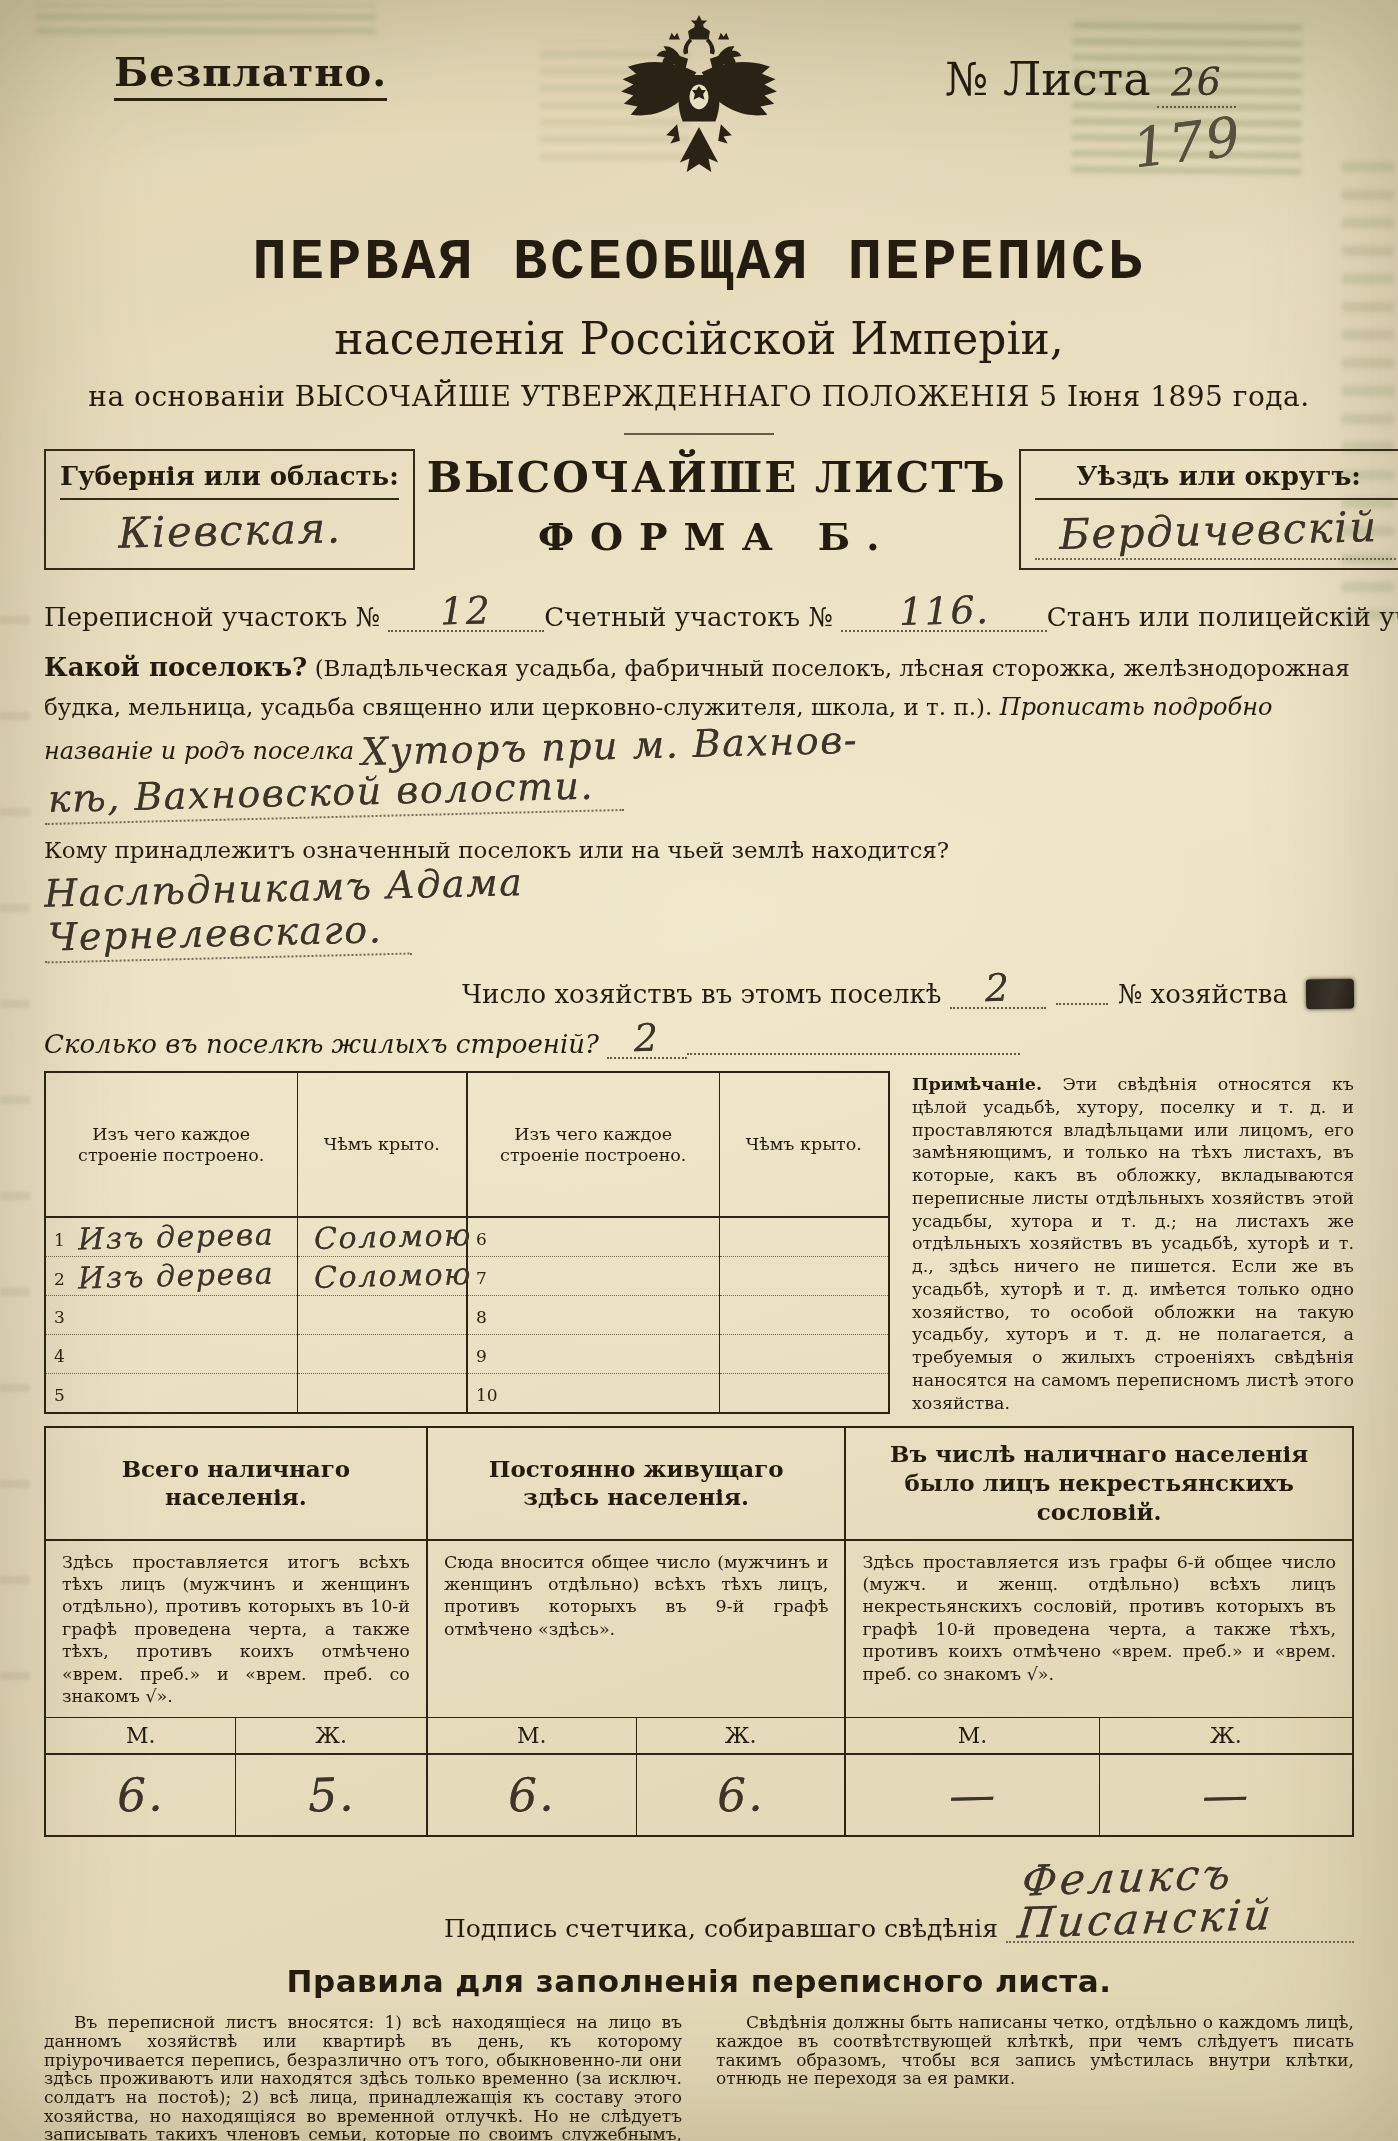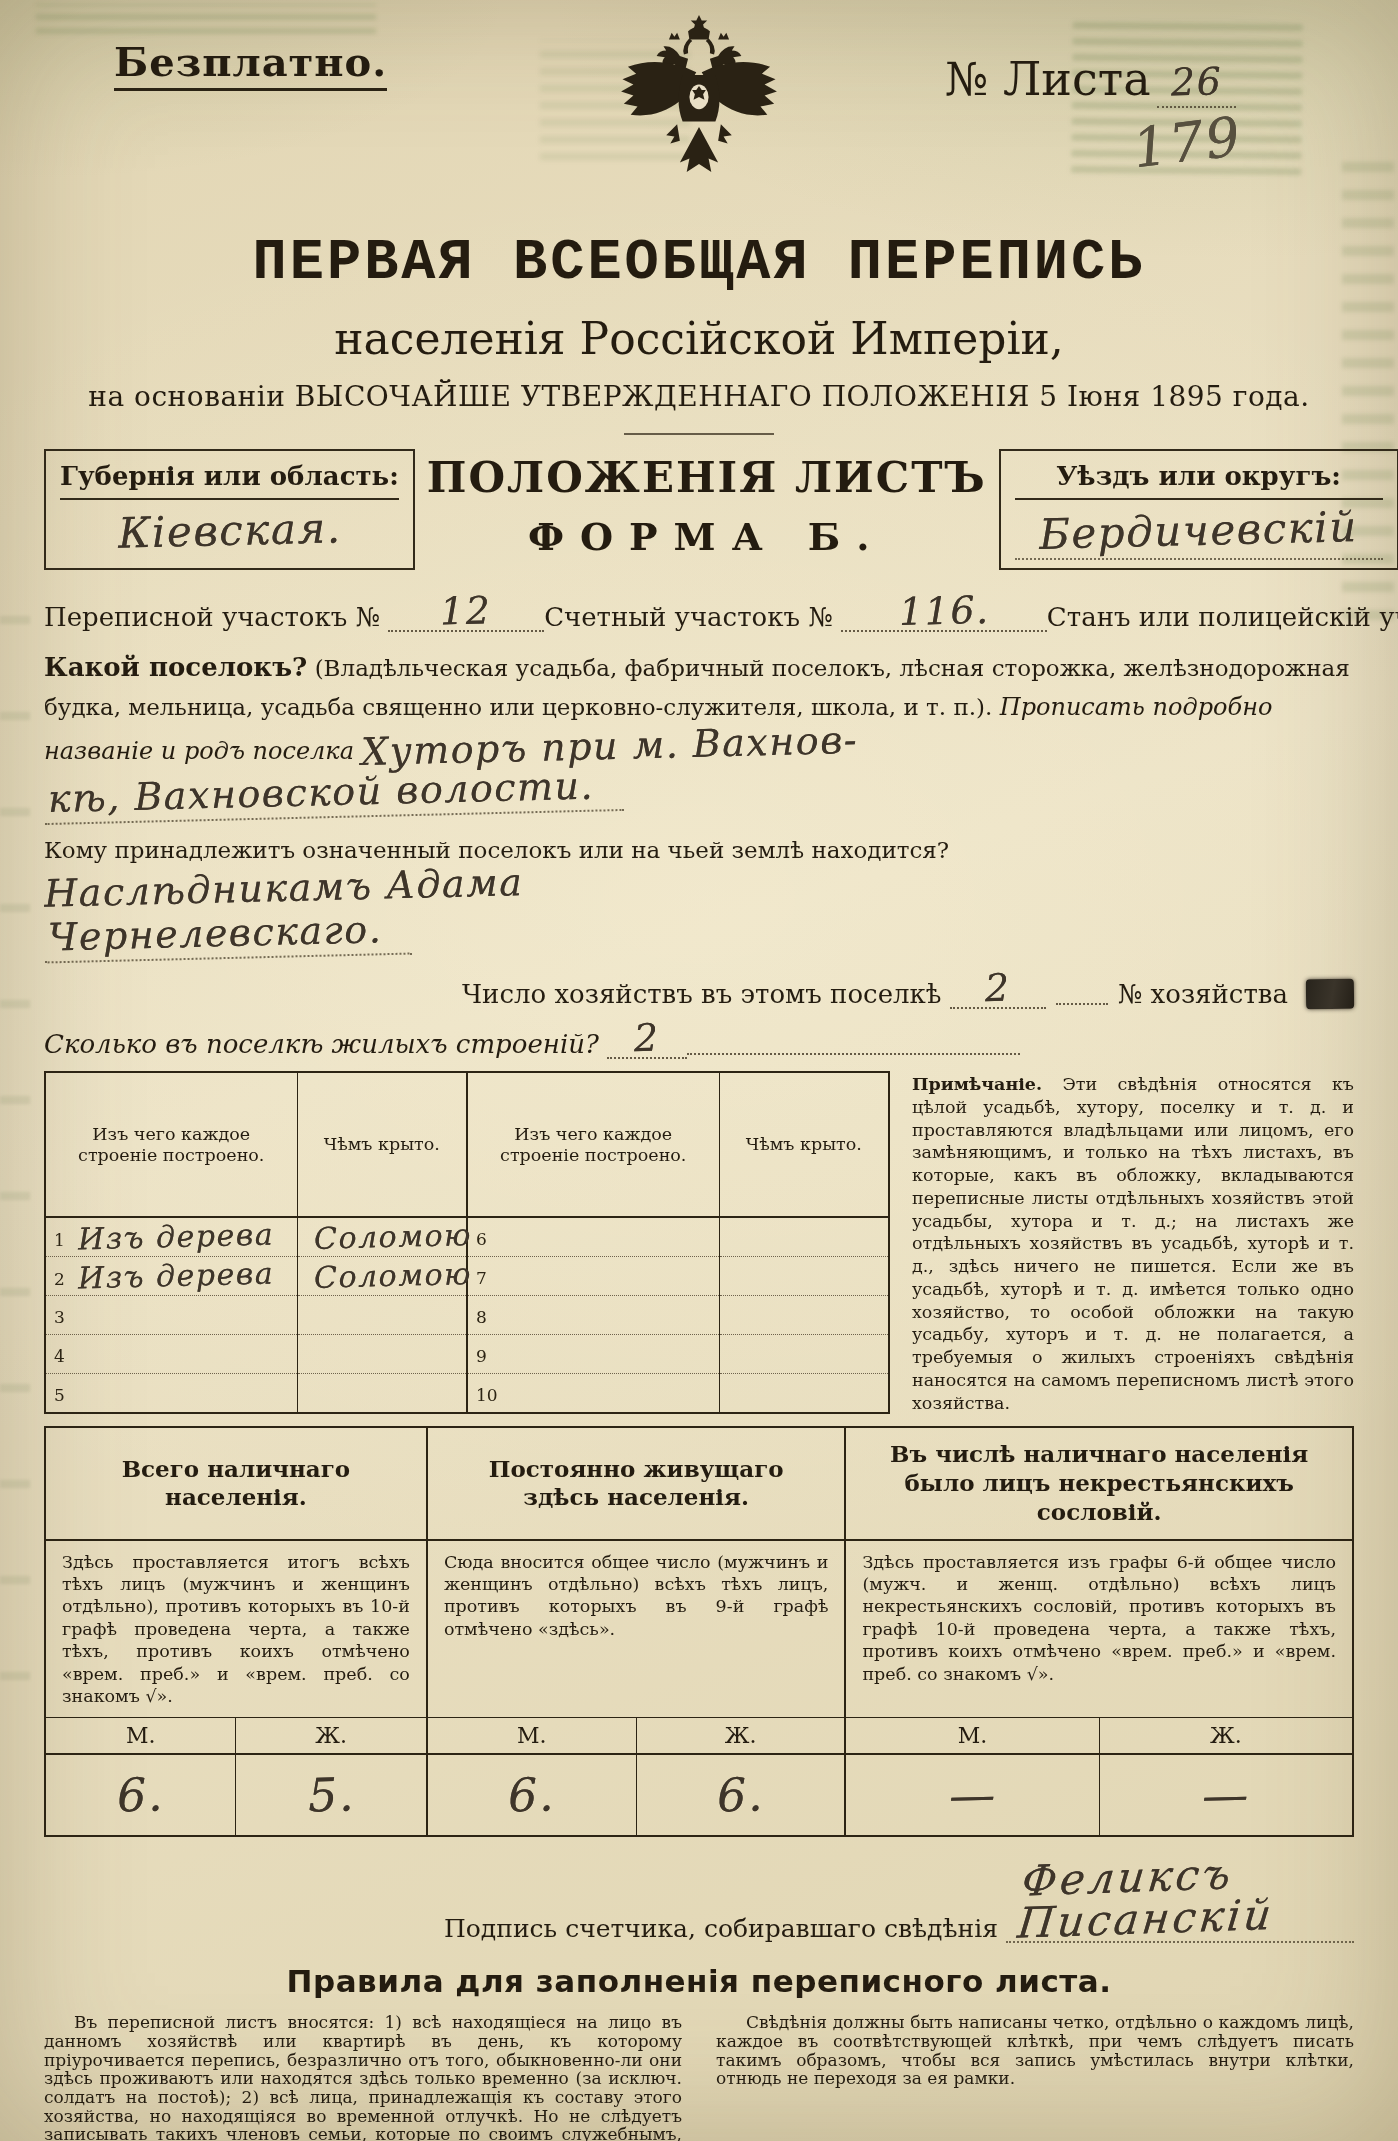--- a/index.html
+++ b/index.html
@@ -46,21 +46,21 @@
     display:inline-block;
     transform:rotate(-1.4deg);
     text-shadow:0 0 .5px rgba(62,53,42,.8);
     line-height:1;
   }
   .hw-big { font-size:38px; }
 
   
   .top { position:relative; height:232px; }
   .free {
-    position:absolute; left:70px; top:38px;
+    position:absolute; left:70px; top:48px;
     font-size:40px; font-weight:bold;
     border-bottom:3px solid #2b2314; padding-bottom:3px;
     letter-spacing:1px;
   }
   .eagle { position:absolute; left:50%; top:14px; transform:translateX(-50%); }
   .sheetno { position:absolute; right:118px; top:52px; font-size:46px; white-space:nowrap; }
   .sheetno .hwv-sheet { border-bottom:2px dotted rgba(66,55,36,.75); padding:0 14px; margin-left:6px; }
   .pagenum {
     position:absolute; right:112px; top:116px;
     font-size:54px; color:#57503f;
@@ -218,21 +218,21 @@
       <div class="t3">на основаніи ВЫСОЧАЙШЕ УТВЕРЖДЕННАГО ПОЛОЖЕНІЯ 5 Іюня 1895 года.</div>
       <hr class="tdivider">
     </div>
 
     <div class="headrow">
       <div class="hbox hbox-left">
         <div class="lbl">Губернія или область:</div>
         <div class="val"><span class="hw">Кіевская.</span></div>
       </div>
       <div class="ctitle">
-        <div class="c1">ПОЛОЖЕНІЯ ЛИСТЪ</div>
+        <div class="c1">ВЫСОЧАЙШЕ ЛИСТЪ</div>
         <div class="c2">ФОРМА Б.</div>
       </div>
       <div class="hbox hbox-right">
         <div class="lbl">Уѣздъ или округъ:</div>
         <div class="val underhw"><span class="hw">Бердичевскій</span></div>
       </div>
     </div>
 
     <div class="fields">
 

